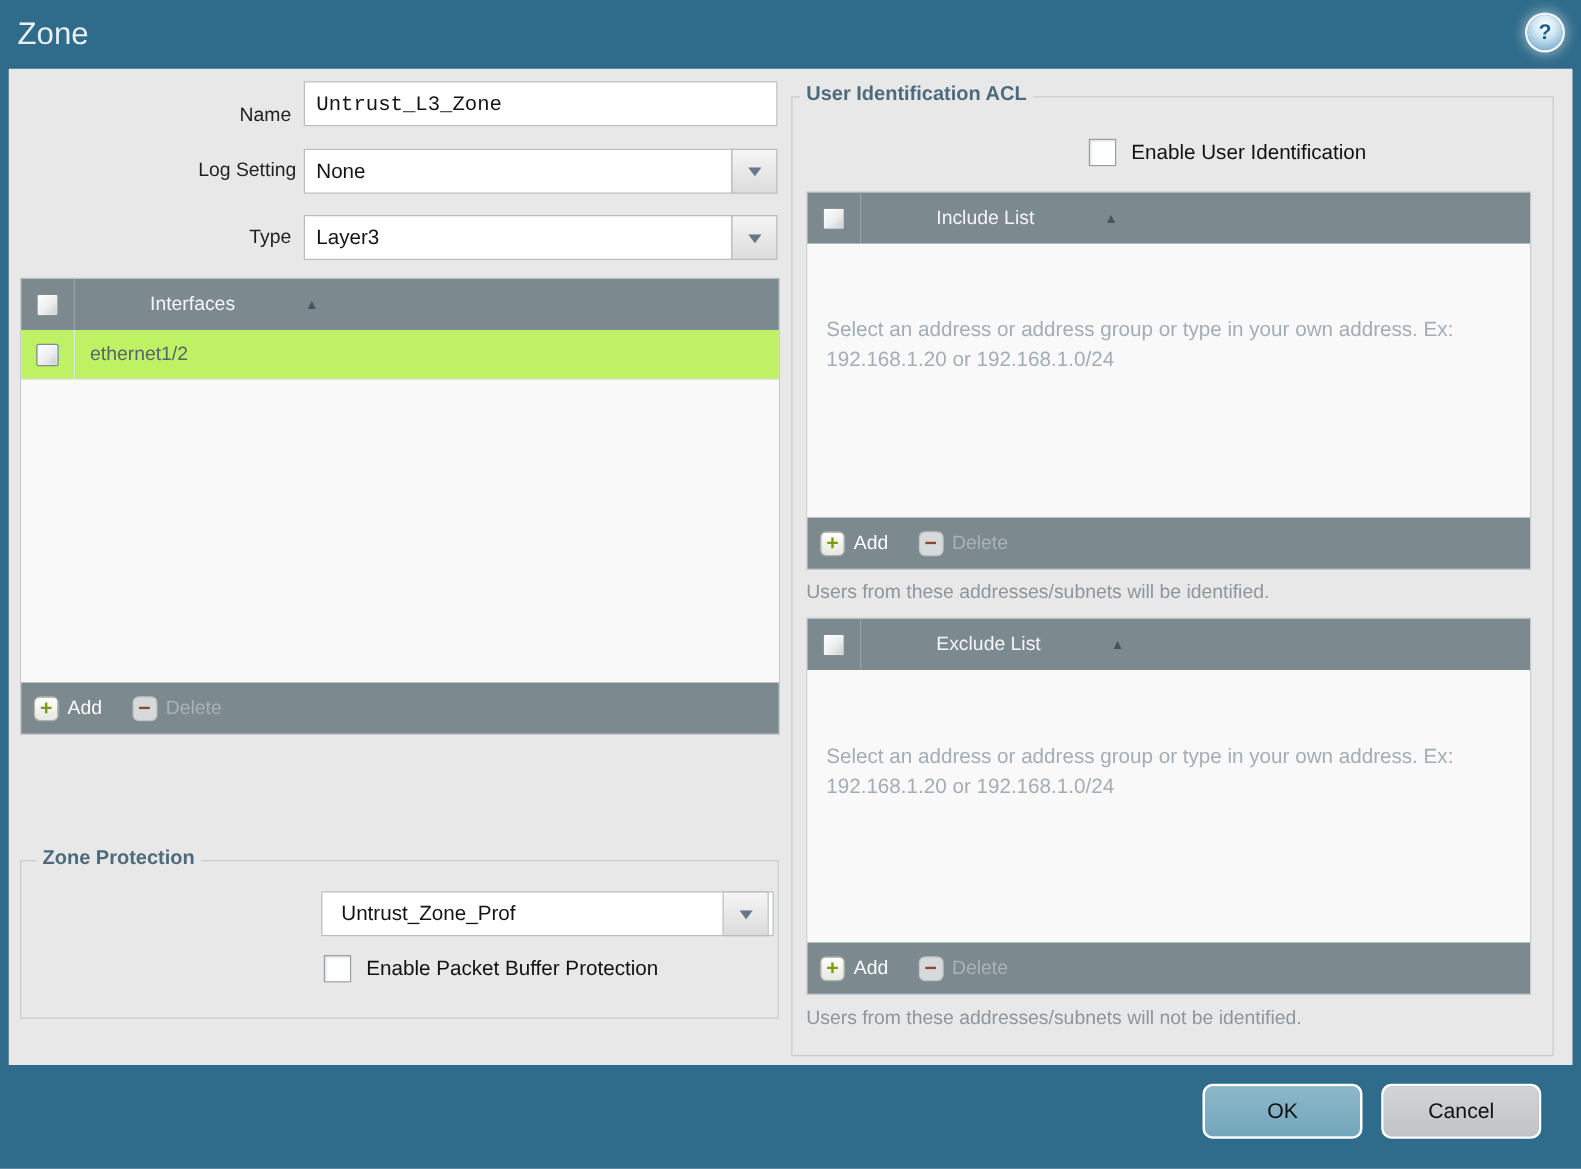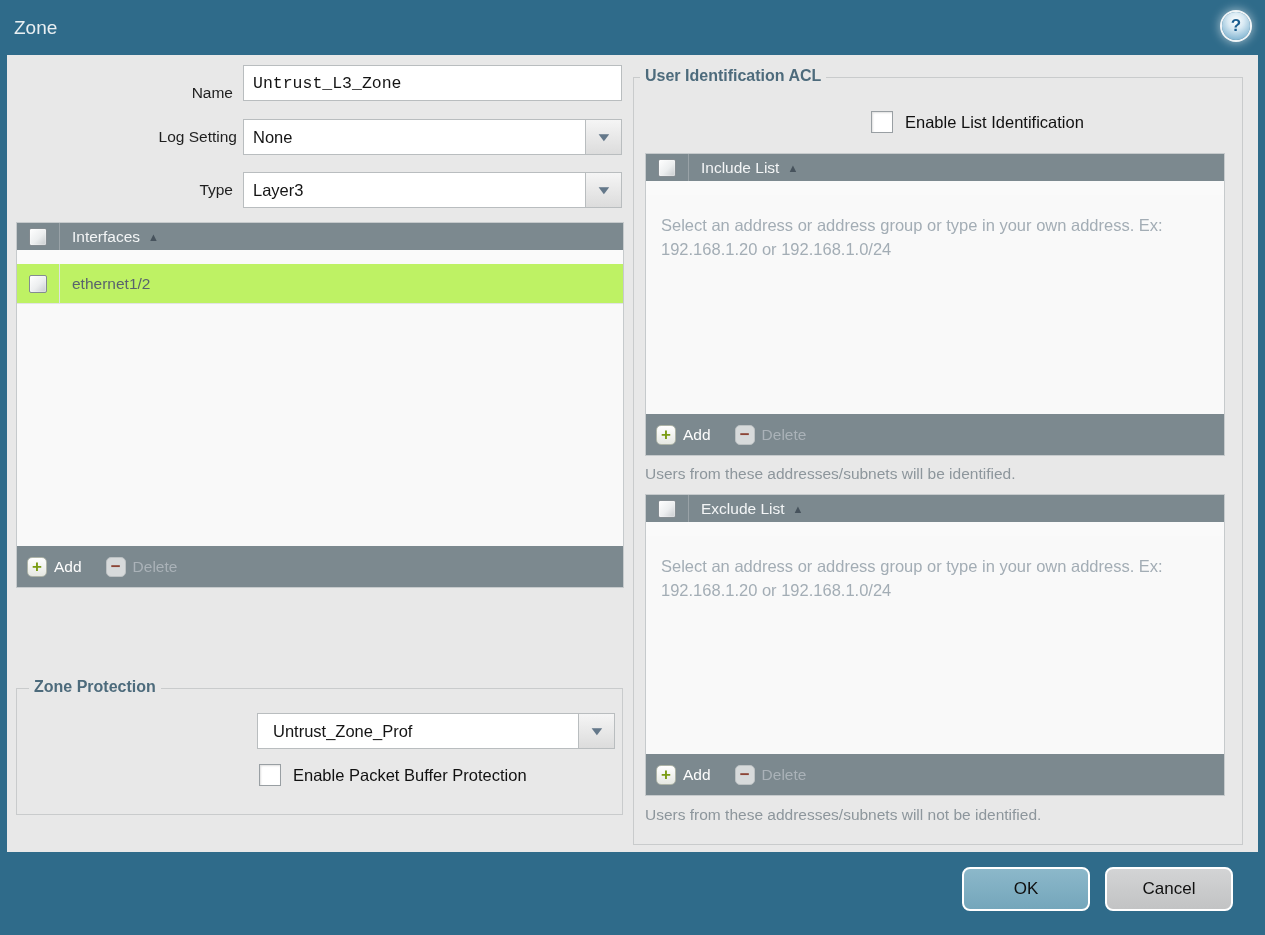--- a/index.html
+++ b/index.html
@@ -3,21 +3,21 @@
 <meta charset="utf-8">
 <style>
   * { margin:0; padding:0; box-sizing:border-box; }
   html,body { width:1265px; height:935px; }
   body {
     position:relative;
     background:#2f6b8a;
     font-family:"Liberation Sans", sans-serif;
     overflow:hidden;
   }
-  .dtitle { position:absolute; left:14px; top:0; height:55px; line-height:55px; color:#e9eff2; font-size:19px; }
+  .dtitle { position:absolute; left:14px; top:0; height:55px; line-height:55px; color:#e9eff2; font-size:25px; }
   .help {
     position:absolute; left:1222px; top:12px; width:28px; height:28px; border-radius:50%;
     background: radial-gradient(circle at 50% 32%, #ffffff 0%, #d7e9f3 35%, #8ebcd6 75%, #5e9dc0 100%);
     box-shadow: 0 0 0 2px rgba(255,255,255,.9), 0 0 10px 3px rgba(255,255,255,.5);
     display:flex; align-items:center; justify-content:center;
     color:#1b5d8f; font-weight:bold; font-size:17px; cursor:pointer;
   }
   .panel { position:absolute; left:7px; top:55px; width:1251px; height:797px; background:#e8e8e8; }
 
   .flabel { position:absolute; height:36px; line-height:36px; text-align:right; font-size:15.5px; color:#1f1f1f; }
@@ -26,34 +26,34 @@
     font-family:inherit; font-size:16.5px; color:#141414; padding:0 9px; outline:none;
   }
   .ddbtn {
     position:absolute; width:37px; height:36px; background:linear-gradient(#f5f5f5,#dcdcdc);
     border:1px solid #b9bdbf; display:flex; align-items:center; justify-content:center; cursor:pointer;
   }
   .ddbtn .tri { color:#64788a; font-size:12px; transform:scaleX(1.5); }
 
   
   .ptable { position:absolute; border:1px solid #c6cacc; background:#fafafa; }
-  .thead { position:absolute; top:0; left:0; right:0; height:27px; background:#7c898f; display:flex; align-items:center; }
+  .thead { position:absolute; top:0; left:0; right:0; height:41px; background:#7c898f; display:flex; align-items:center;gap:48px; }
   .cbcell { width:43px; align-self:stretch; display:flex; align-items:center; justify-content:center; border-right:1px solid #99a2a7; }
   .cb-grad {
     width:18px; height:18px; border:1px solid #848c91; border-radius:2px;
     background:linear-gradient(135deg,#ffffff 0%,#eceeef 55%,#c6cacd 100%);
     box-shadow: inset 0 0 2px rgba(255,255,255,.9); cursor:pointer;
   }
   .ttitle { margin-left:12px; color:#f3f5f6; font-size:15.5px; }
   .sort { margin-left:8px; color:#47535d; font-size:11px; }
   .tbody { position:absolute; top:41px; left:0; right:0; bottom:41px; background:#f9f9f9; }
   .trow { height:40px; display:flex; align-items:center; background:#bef264; border-bottom:1px solid #e2e4e5; }
   .trow .cbcell { border-right:1px solid #dfe2e3; }
   .rowlabel { margin-left:12px; color:#59636d; font-size:15.5px; }
-  .phold { padding:19px 40px 0 15px; color:#a3adb5; font-size:16.5px; line-height:1.45; }
+  .phold { padding:19px 40px 0 15px; color:#a3adb5; font-size:16.5px; line-height:1.45;margin-top:39px; }
   .tfoot { position:absolute; bottom:0; left:0; right:0; height:41px; background:#7c898f; display:flex; align-items:center; padding-left:10px; gap:24px; }
   .abtn { display:flex; align-items:center; gap:7px; cursor:pointer; }
   .iconbox { width:20px; height:20px; border-radius:5px; display:flex; align-items:center; justify-content:center; font-weight:bold; line-height:1; }
   .icon-add { background:linear-gradient(#ffffff,#e6e8e2); border:1px solid #aeb4a8; color:#7a9c13; font-size:17px; }
   .icon-del { background:#d7dadb; border:1px solid #bcc1c3; color:#8c4536; font-size:17px; }
   .lbl-on { color:#fdfdfd; font-size:15.5px; }
   .lbl-off { color:#aab2b8; font-size:15.5px; }
 
   fieldset.fs { position:absolute; border:1px solid #c9cbcc; }
   fieldset.fs > legend { position:absolute; top:-11px; background:#e8e8e8; padding:0 5px; color:#4d6b7c; font-weight:bold; font-size:16px; white-space:nowrap; }
@@ -118,33 +118,33 @@
       </div>
       <div class="abtn">
         <span class="iconbox icon-del">−</span>
         <span class="lbl-off">Delete</span>
       </div>
     </div>
   </div>
 
   <fieldset class="fs" style="left:9px; top:633px; width:607px; height:127px;">
     <legend style="left:12px;">Zone Protection</legend>
-    <input class="tinput" style="left: 240px; top: 24px; width: 322px; padding-left: 15px;" value="Untrust_Zone_Prof">
+    <input class="tinput" style="left: 240px; top: 24px; width: 362px; padding-left: 15px;" value="Untrust_Zone_Prof">
     <div class="ddbtn" style="left:561px; top:24px;">
         <span class="tri">▼</span>
       </div>
     <div class="cb-plain" style="left:242px; top:75px;"></div>
     <div class="cb-label" style="left:276px; top:75px;">Enable Packet Buffer Protection</div>
   </fieldset>
 
   <fieldset class="fs" style="left:626px; top:22px; width:610px; height:768px;">
     <legend style="left:6px;text-align:right;">User Identification ACL</legend>
 
     <div class="cb-plain" style="left:237px; top:33px;"></div>
-    <div class="cb-label" style="left:271px; top:33px;">Enable List Identification</div>
+    <div class="cb-label" style="left:271px; top:33px;">Enable User Identification</div>
 
     <div class="ptable" style="left:11px; top:75px; width:580px; height:303px;">
       <div class="thead">
         <div class="cbcell">
             <div class="cb-grad"></div>
           </div>
         <span class="ttitle">Include List</span>
         <span class="sort">▲</span>
       </div>
       <div class="tbody">

